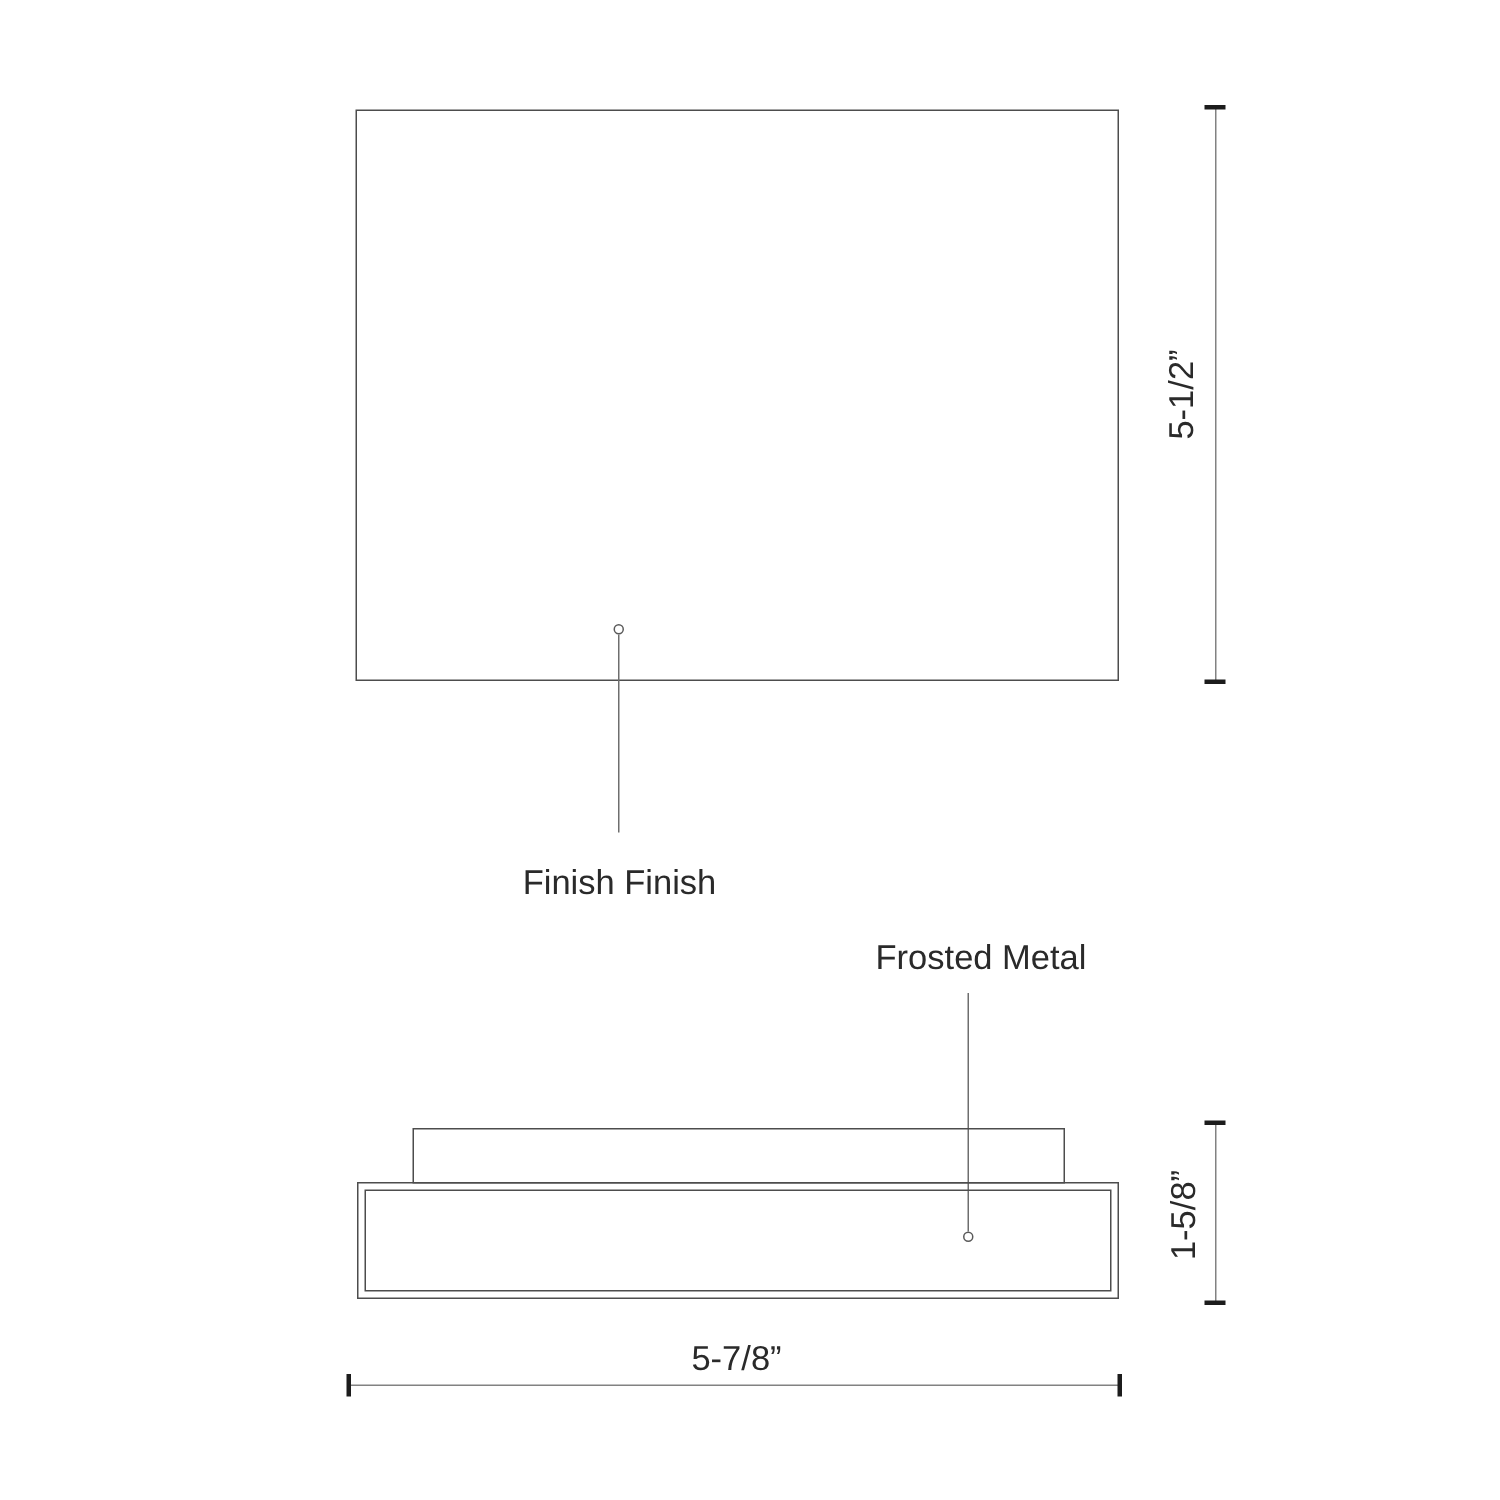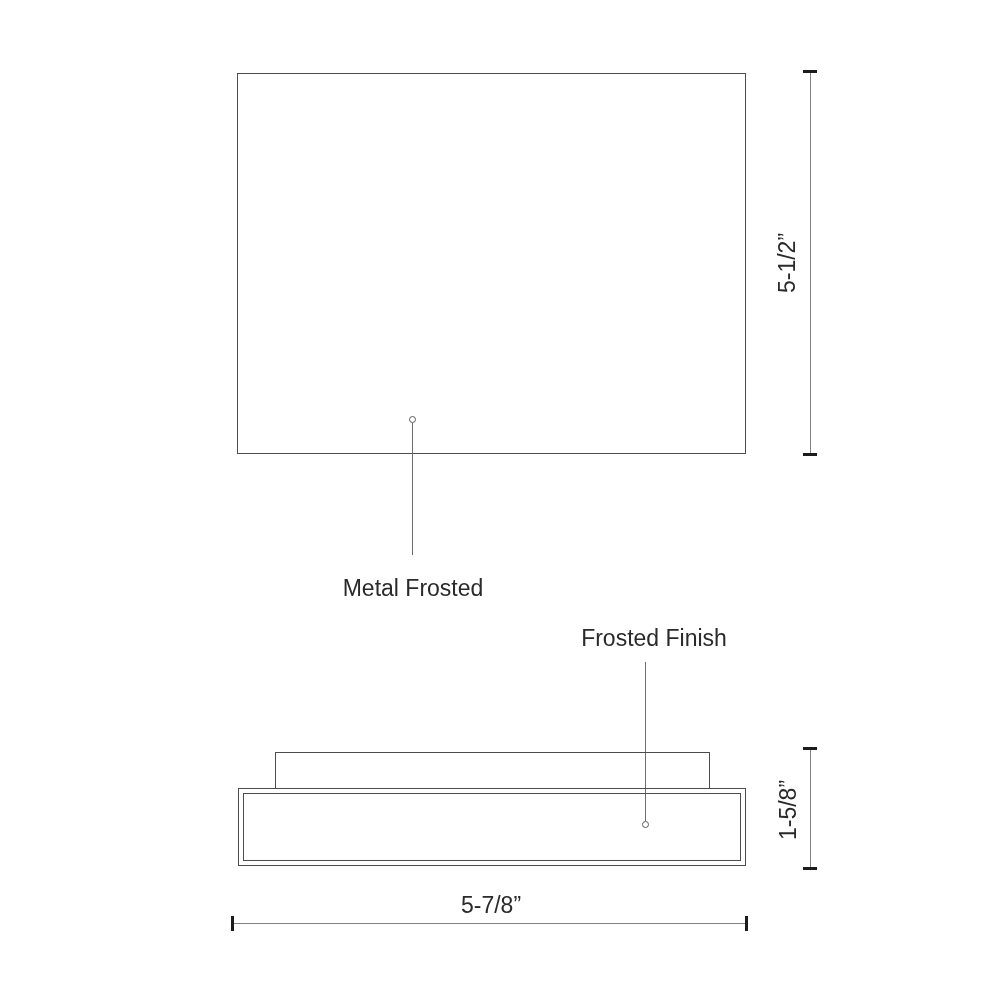--- a/index.html
+++ b/index.html
@@ -73,28 +73,28 @@
 </style>
 </head>
 <body>
 
 <div class="canvas">
 
   <div class="rect" style="left:237px; top:73px; width:509px; height:381px;"></div>
 
   <div class="dot" style="left:409px; top:416px;"></div>
   <div class="vline leader" style="left:412px; top:423px; height:132px;"></div>
-  <div class="label" style="left:413px; top:576px;">Metal Frosted</div>
+  <div class="label" style="left:413px; top:576px;">Finish Finish</div>
 
   <div class="vline" style="left:810px; top:71px; height:384px;"></div>
   <div class="tick-h" style="left:803px; top:70px;"></div>
   <div class="tick-h" style="left:803px; top:453px;"></div>
   <div class="label-v" style="left:788px; top:263px;">5-1/2”</div>
 
-  <div class="label" style="left:654px; top:626px;">Frosted Finish</div>
+  <div class="label" style="left:654px; top:626px;">Frosted Metal</div>
   <div class="vline leader" style="left:645px; top:662px; height:159px;"></div>
   <div class="dot" style="left:642px; top:821px;"></div>
 
   <div class="rect" style="left:275px; top:752px; width:435px; height:37px;"></div>
   <div class="rect" style="left:238px; top:788px; width:508px; height:78px;"></div>
   <div class="rect" style="left:243px; top:793px; width:498px; height:68px;"></div>
 
   <div class="vline" style="left:810px; top:748px; height:121px;"></div>
   <div class="tick-h" style="left:803px; top:747px;"></div>
   <div class="tick-h" style="left:803px; top:867px;"></div>

